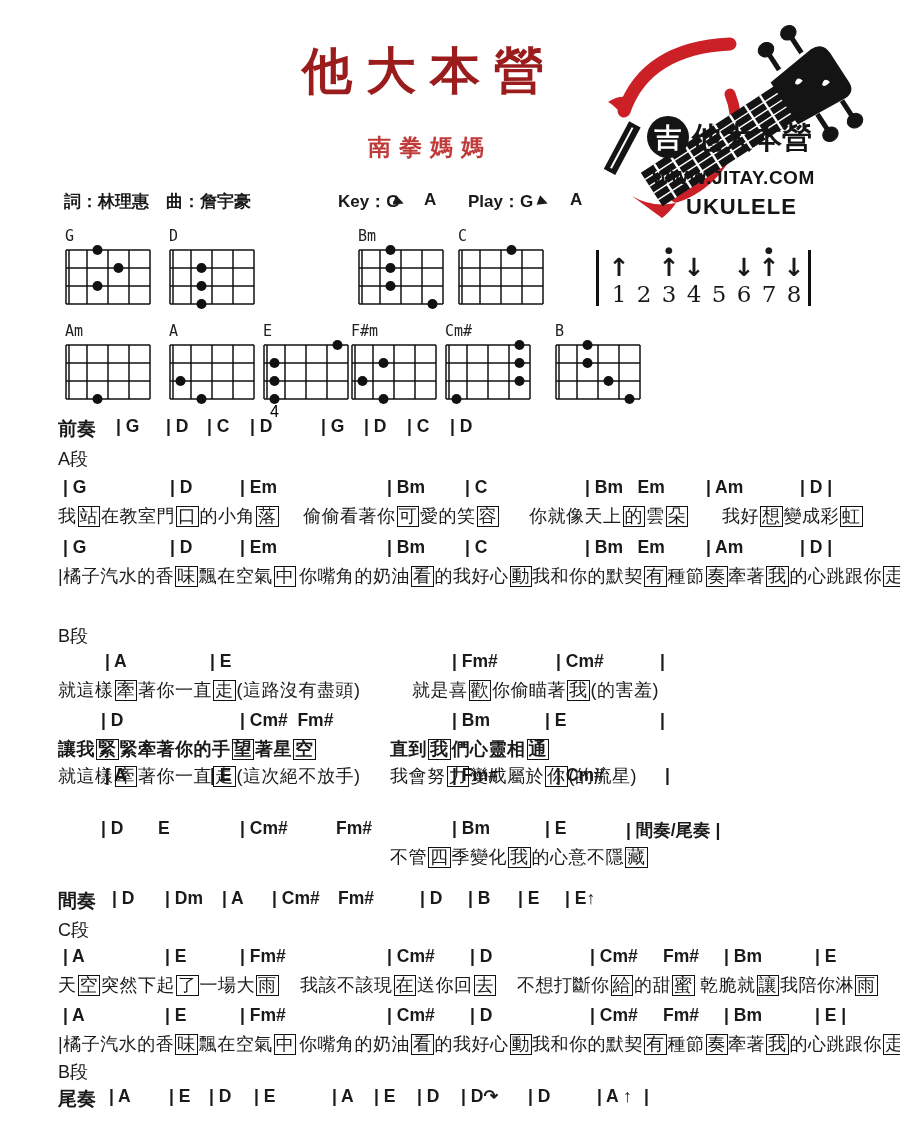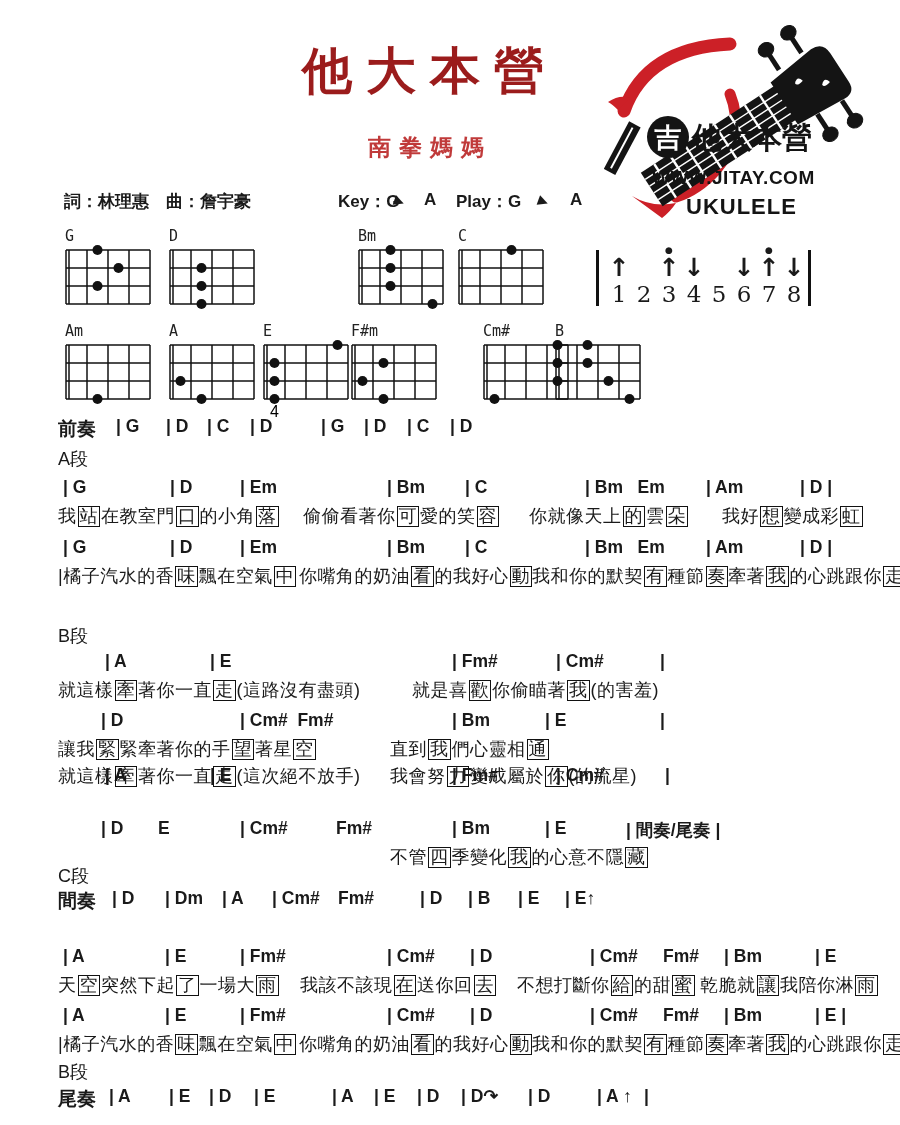--- a/index.html
+++ b/index.html
@@ -94,21 +94,21 @@
       <text x="48" y="178" font-size="19" font-weight="bold" fill="#141414" letter-spacing="0.5">WWW.JITAY.COM</text>
       <text x="82" y="208" font-size="22" font-weight="bold" fill="#141414" letter-spacing="1">UKULELE</text>
     </svg>
   </div>
 
   <div class="abs credits">
     <span style="left:64px">詞：林理惠　曲：詹宇豪</span>
     <span style="left:338px">Key：G</span>
     <span style="left:396px" class="arrow-tri">▶</span>
     <span style="left:424px">A</span>
-    <span style="left:456px">Play：G</span>
+    <span style="left:468px">Play：G</span>
     <span style="left:540px" class="arrow-tri">▶</span>
     <span style="left:570px">A</span>
   </div>
 
   <div class="abs diagrow" style="top:228px" id="diagrow1">
       <div class="diag" style="left: 64px;"><svg width="100" height="100">
           <text x="1" y="13" font-size="15" fill="#222" style="font-family:&quot;DejaVu Sans Mono&quot;,monospace;">G</text>
           <g stroke="#111" stroke-width="1.5">
             <line x1="2" y1="22" x2="86" y2="22"></line>
             <line x1="2" y1="40" x2="86" y2="40"></line>
@@ -244,21 +244,21 @@
             <line x1="23" y1="22" x2="23" y2="76"></line>
             <line x1="44" y1="22" x2="44" y2="76"></line>
             <line x1="65" y1="22" x2="65" y2="76"></line>
             <line x1="86" y1="22" x2="86" y2="76"></line>
             <line x1="5" y1="22" x2="5" y2="76"></line>
           </g>
           <circle cx="33.5" cy="40" r="5" fill="#111"></circle>
           <circle cx="12.5" cy="58" r="5" fill="#111"></circle>
           <circle cx="33.5" cy="76" r="5" fill="#111"></circle>
         </svg></div>
-      <div class="diag" style="left: 482px;"><svg width="100" height="100">
+      <div class="diag" style="left: 444px;"><svg width="100" height="100">
           <text x="1" y="13" font-size="15" fill="#222" style="font-family:&quot;DejaVu Sans Mono&quot;,monospace;">Cm#</text>
           <g stroke="#111" stroke-width="1.5">
             <line x1="2" y1="22" x2="86" y2="22"></line>
             <line x1="2" y1="40" x2="86" y2="40"></line>
             <line x1="2" y1="58" x2="86" y2="58"></line>
             <line x1="2" y1="76" x2="86" y2="76"></line>
             <line x1="2" y1="22" x2="2" y2="76"></line>
             <line x1="23" y1="22" x2="23" y2="76"></line>
             <line x1="44" y1="22" x2="44" y2="76"></line>
             <line x1="65" y1="22" x2="65" y2="76"></line>
@@ -340,27 +340,27 @@
       <div class="row" style="top: 416px;"><span class="tok inlabel" style="left: 58px;">前奏</span><span class="tok chordtok" style="left: 116px;">| G</span><span class="tok chordtok" style="left: 166px;">| D</span><span class="tok chordtok" style="left: 207px;">| C</span><span class="tok chordtok" style="left: 250px;">| D</span><span class="tok chordtok" style="left: 321px;">| G</span><span class="tok chordtok" style="left: 364px;">| D</span><span class="tok chordtok" style="left: 407px;">| C</span><span class="tok chordtok" style="left: 450px;">| D</span></div>
       <div class="row" style="top: 447px;"><span class="tok seclabel" style="left: 58px;">A段</span></div>
       <div class="row" style="top: 477px;"><span class="tok chordtok" style="left: 63px;">| G</span><span class="tok chordtok" style="left: 170px;">| D</span><span class="tok chordtok" style="left: 240px;">| Em</span><span class="tok chordtok" style="left: 387px;">| Bm</span><span class="tok chordtok" style="left: 465px;">| C</span><span class="tok chordtok" style="left: 585px;">| Bm   Em</span><span class="tok chordtok" style="left: 706px;">| Am</span><span class="tok chordtok" style="left: 800px;">| D |</span></div>
       <div class="row" style="top: 504px;"><span class="tok lyrseg" style="left: 58px;"><span>我<span class="box">站</span>在教室門<span class="box">口</span>的小角<span class="box">落</span></span></span><span class="tok lyrseg" style="left: 303px;"><span>偷偷看著你<span class="box">可</span>愛的笑<span class="box">容</span></span></span><span class="tok lyrseg" style="left: 529px;"><span>你就像天上<span class="box">的</span>雲<span class="box">朵</span></span></span><span class="tok lyrseg" style="left: 722px;"><span>我好<span class="box">想</span>變成彩<span class="box">虹</span></span></span></div>
       <div class="row" style="top: 537px;"><span class="tok chordtok" style="left: 63px;">| G</span><span class="tok chordtok" style="left: 170px;">| D</span><span class="tok chordtok" style="left: 240px;">| Em</span><span class="tok chordtok" style="left: 387px;">| Bm</span><span class="tok chordtok" style="left: 465px;">| C</span><span class="tok chordtok" style="left: 585px;">| Bm   Em</span><span class="tok chordtok" style="left: 706px;">| Am</span><span class="tok chordtok" style="left: 800px;">| D |</span></div>
       <div class="row" style="top: 564px;"><span class="tok lyrseg" style="left: 58px;"><span>|橘子汽水的香<span class="box">味</span>飄在空氣<span class="box">中</span></span></span><span class="tok lyrseg" style="left: 299px;"><span>你嘴角的奶油<span class="box">看</span>的我好心<span class="box">動</span></span></span><span class="tok lyrseg" style="left: 532px;"><span>我和你的默契<span class="box">有</span>種節<span class="box">奏</span></span></span><span class="tok lyrseg" style="left: 728px;"><span>牽著<span class="box">我</span>的心跳跟你<span class="box">走</span></span></span></div>
       <div class="row" style="top: 624px;"><span class="tok seclabel" style="left: 58px;">B段</span></div>
       <div class="row" style="top: 651px;"><span class="tok chordtok" style="left: 105px;">| A</span><span class="tok chordtok" style="left: 210px;">| E</span><span class="tok chordtok" style="left: 452px;">| Fm#</span><span class="tok chordtok" style="left: 556px;">| Cm#</span><span class="tok chordtok" style="left: 660px;">|</span></div>
       <div class="row" style="top: 678px;"><span class="tok lyrseg" style="left: 58px;"><span>就這樣<span class="box">牽</span>著你一直<span class="box">走</span>(這路沒有盡頭)</span></span><span class="tok lyrseg" style="left: 412px;"><span>就是喜<span class="box">歡</span>你偷瞄著<span class="box">我</span>(的害羞)</span></span></div>
       <div class="row" style="top: 710px;"><span class="tok chordtok" style="left: 101px;">| D</span><span class="tok chordtok" style="left: 240px;">| Cm#  Fm#</span><span class="tok chordtok" style="left: 452px;">| Bm</span><span class="tok chordtok" style="left: 545px;">| E</span><span class="tok chordtok" style="left: 660px;">|</span></div>
-      <div class="row" style="top: 737px;"><span class="tok lyrseg" style="left: 58px;"><span>讓我<span class="box">緊</span>緊牽著你的手<span class="box">望</span>著星<span class="box">空</span></span></span><span class="tok lyrseg" style="left: 390px;"><span>直到<span class="box">我</span>們心靈相<span class="box">通</span></span></span></div>
+      <div class="row" style="top: 737px; font-weight: bold;"><span class="tok lyrseg" style="left: 58px;"><span>讓我<span class="box">緊</span>緊牽著你的手<span class="box">望</span>著星<span class="box">空</span></span></span><span class="tok lyrseg" style="left: 390px;"><span>直到<span class="box">我</span>們心靈相<span class="box">通</span></span></span></div>
       <div class="row" style="top: 765px;"><span class="tok chordtok" style="left: 105px;">| A</span><span class="tok chordtok" style="left: 210px;">| E</span><span class="tok chordtok" style="left: 452px;">| Fm#</span><span class="tok chordtok" style="left: 556px;">| Cm#</span><span class="tok chordtok" style="left: 665px;">|</span></div>
       <div class="row" style="top: 764px;"><span class="tok lyrseg" style="left: 58px;"><span>就這樣<span class="box">牽</span>著你一直<span class="box">走</span>(這次絕不放手)</span></span><span class="tok lyrseg" style="left: 390px;"><span>我會努<span class="box">力</span>變成屬於<span class="box">你</span>(的流星)</span></span></div>
       <div class="row" style="top: 818px;"><span class="tok chordtok" style="left: 101px;">| D</span><span class="tok chordtok" style="left: 158px;">E</span><span class="tok chordtok" style="left: 240px;">| Cm#</span><span class="tok chordtok" style="left: 336px;">Fm#</span><span class="tok chordtok" style="left: 452px;">| Bm</span><span class="tok chordtok" style="left: 545px;">| E</span><span class="tok chordtok" style="left: 626px;">| 間奏/尾奏 |</span></div>
       <div class="row" style="top: 845px;"><span class="tok lyrseg" style="left: 390px;"><span>不管<span class="box">四</span>季變化<span class="box">我</span>的心意不隱<span class="box">藏</span></span></span></div>
       <div class="row" style="top: 888px;"><span class="tok inlabel" style="left: 58px;">間奏</span><span class="tok chordtok" style="left: 112px;">| D</span><span class="tok chordtok" style="left: 165px;">| Dm</span><span class="tok chordtok" style="left: 222px;">| A</span><span class="tok chordtok" style="left: 272px;">| Cm#</span><span class="tok chordtok" style="left: 338px;">Fm#</span><span class="tok chordtok" style="left: 420px;">| D</span><span class="tok chordtok" style="left: 468px;">| B</span><span class="tok chordtok" style="left: 518px;">| E</span><span class="tok chordtok" style="left: 565px;">| E↑</span></div>
-      <div class="row" style="top: 864px;"><span class="tok seclabel" style="left: 58px;">C段</span></div>
+      <div class="row" style="top: 918px;"><span class="tok seclabel" style="left: 58px;">C段</span></div>
       <div class="row" style="top: 946px;"><span class="tok chordtok" style="left: 63px;">| A</span><span class="tok chordtok" style="left: 165px;">| E</span><span class="tok chordtok" style="left: 240px;">| Fm#</span><span class="tok chordtok" style="left: 387px;">| Cm#</span><span class="tok chordtok" style="left: 470px;">| D</span><span class="tok chordtok" style="left: 590px;">| Cm#</span><span class="tok chordtok" style="left: 663px;">Fm#</span><span class="tok chordtok" style="left: 724px;">| Bm</span><span class="tok chordtok" style="left: 815px;">| E</span></div>
       <div class="row" style="top: 973px;"><span class="tok lyrseg" style="left: 58px;"><span>天<span class="box">空</span>突然下起<span class="box">了</span>一場大<span class="box">雨</span></span></span><span class="tok lyrseg" style="left: 300px;"><span>我該不該現<span class="box">在</span>送你回<span class="box">去</span></span></span><span class="tok lyrseg" style="left: 517px;"><span>不想打斷你<span class="box">給</span>的甜<span class="box">蜜</span></span></span><span class="tok lyrseg" style="left: 700px;"><span>乾脆就<span class="box">讓</span>我陪你淋<span class="box">雨</span></span></span></div>
       <div class="row" style="top: 1005px;"><span class="tok chordtok" style="left: 63px;">| A</span><span class="tok chordtok" style="left: 165px;">| E</span><span class="tok chordtok" style="left: 240px;">| Fm#</span><span class="tok chordtok" style="left: 387px;">| Cm#</span><span class="tok chordtok" style="left: 470px;">| D</span><span class="tok chordtok" style="left: 590px;">| Cm#</span><span class="tok chordtok" style="left: 663px;">Fm#</span><span class="tok chordtok" style="left: 724px;">| Bm</span><span class="tok chordtok" style="left: 815px;">| E |</span></div>
       <div class="row" style="top: 1032px;"><span class="tok lyrseg" style="left: 58px;"><span>|橘子汽水的香<span class="box">味</span>飄在空氣<span class="box">中</span></span></span><span class="tok lyrseg" style="left: 299px;"><span>你嘴角的奶油<span class="box">看</span>的我好心<span class="box">動</span></span></span><span class="tok lyrseg" style="left: 532px;"><span>我和你的默契<span class="box">有</span>種節<span class="box">奏</span></span></span><span class="tok lyrseg" style="left: 728px;"><span>牽著<span class="box">我</span>的心跳跟你<span class="box">走</span></span></span></div>
       <div class="row" style="top: 1060px;"><span class="tok seclabel" style="left: 58px;">B段</span></div>
       <div class="row" style="top: 1086px;"><span class="tok inlabel" style="left: 58px;">尾奏</span><span class="tok chordtok" style="left: 109px;">| A</span><span class="tok chordtok" style="left: 169px;">| E</span><span class="tok chordtok" style="left: 209px;">| D</span><span class="tok chordtok" style="left: 254px;">| E</span><span class="tok chordtok" style="left: 332px;">| A</span><span class="tok chordtok" style="left: 374px;">| E</span><span class="tok chordtok" style="left: 417px;">| D</span><span class="tok chordtok" style="left: 461px;">| D↷</span><span class="tok chordtok" style="left: 528px;">| D</span><span class="tok chordtok" style="left: 597px;">| A ↑</span><span class="tok chordtok" style="left: 644px;">|</span></div>
     </div>
 
 </div>
 

